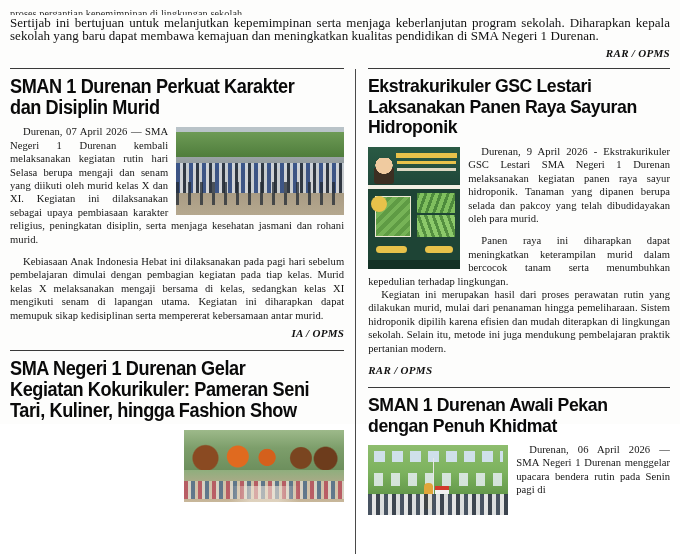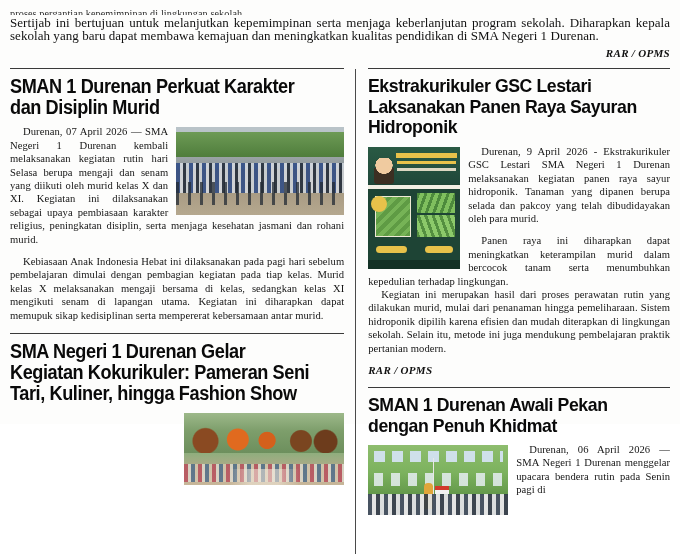--- a/index.html
+++ b/index.html
@@ -307,20 +307,21 @@
       <article>
         <h2 class="headline">SMAN 1 Durenan Perkuat Karakter dan Disiplin Murid</h2>
 
         <div class="fig fig-right-float photo-senam"></div>
 
         <div class="body-text">
           <p class="indent">Durenan, 07 April 2026 — SMA Negeri 1 Durenan kembali melaksanakan kegiatan rutin hari Selasa berupa mengaji dan senam yang diikuti oleh murid kelas X dan XI. Kegiatan ini dilaksanakan sebagai upaya pembiasaan karakter religius, peningkatan disiplin, serta menjaga kesehatan jasmani dan rohani murid.</p>
           <p class="indent tight">Kebiasaan Anak Indonesia Hebat ini dilaksanakan pada pagi hari sebelum pembelajaran dimulai dengan pembagian kegiatan pada tiap kelas. Murid kelas X melaksanakan mengaji bersama di kelas, sedangkan kelas XI mengikuti senam di lapangan utama. Kegiatan ini diharapkan dapat memupuk sikap kedisiplinan serta mempererat kebersamaan antar murid.</p>
         </div>
 
+        <div class="byline byline-right">IA / OPMS</div>
       </article>
 
       <div class="rule-mid"></div>
 
       <article>
         <h2 class="headline">SMA Negeri 1 Durenan Gelar Kegiatan Kokurikuler: Pameran Seni Tari, Kuliner, hingga Fashion Show</h2>
 
         <div class="fig fig-right-float photo-kokurikuler">
           <div class="pk-top"></div>
           <div class="pk-people"></div>

